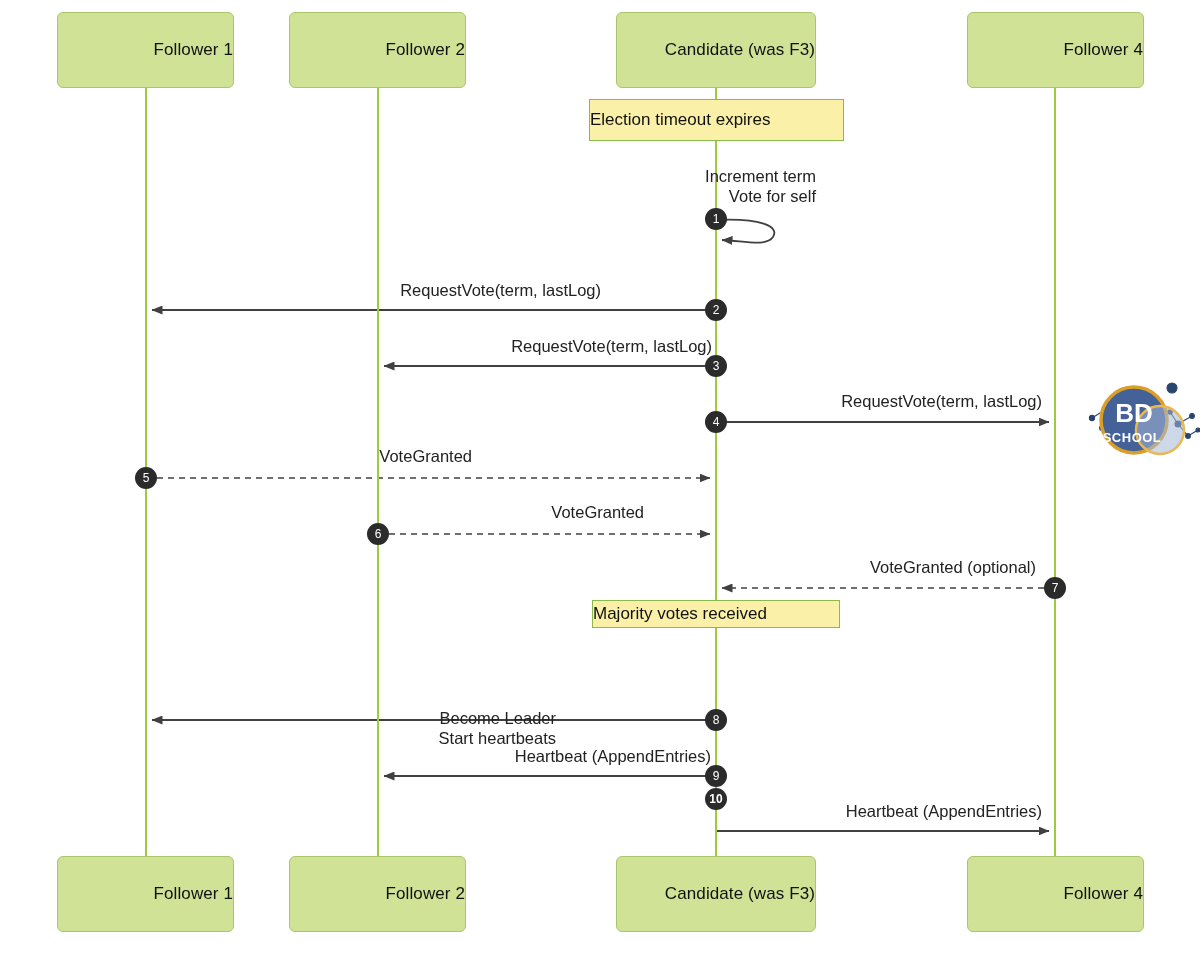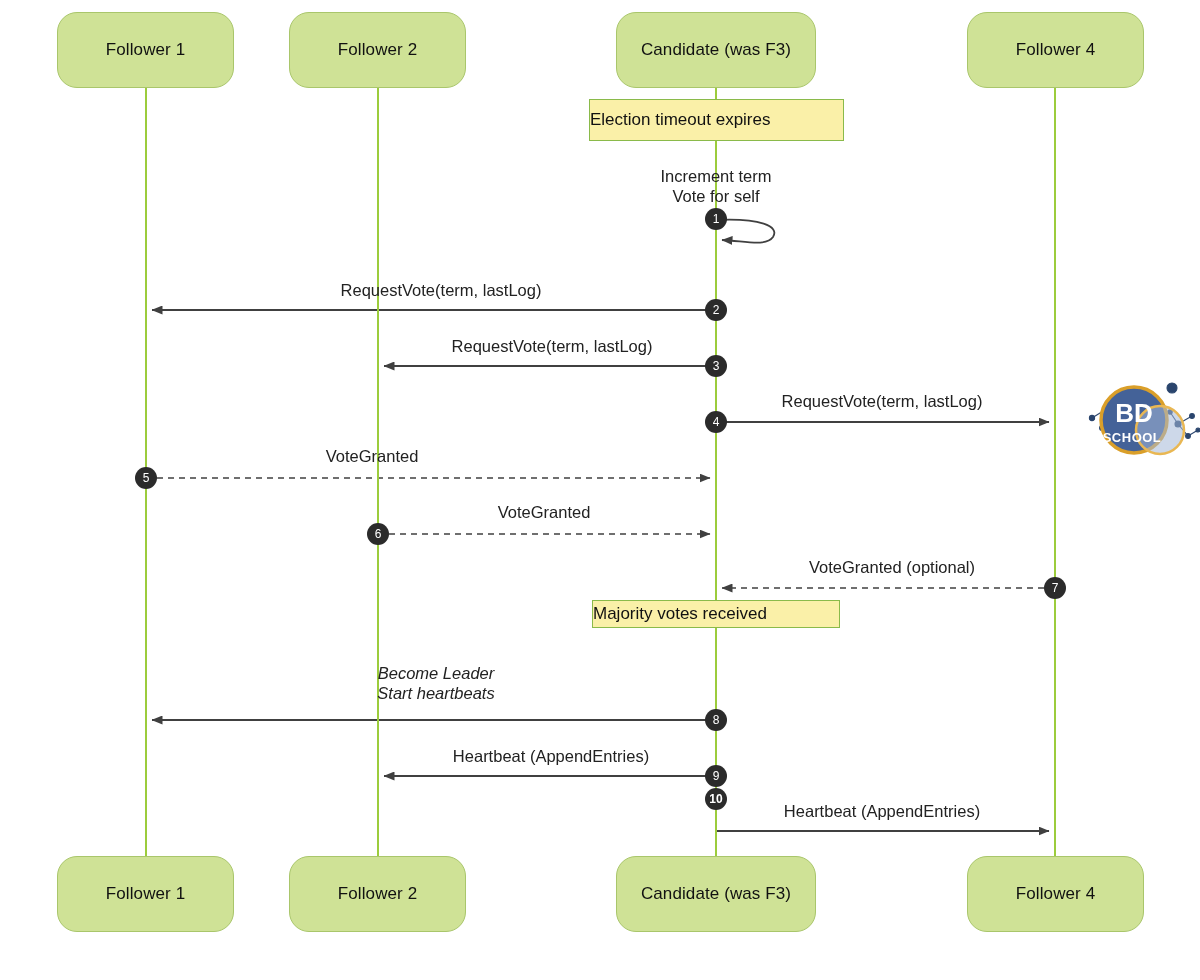--- a/index.html
+++ b/index.html
@@ -15,24 +15,24 @@
     width: 1200px;
     height: 980px;
     background: #ffffff;
     overflow: hidden;
   }
   .participant-box {
     position: absolute;
     box-sizing: border-box;
     background: #cfe296;
     border: 1.5px solid #a9c66b;
-    border-radius: 20px;
+    border-radius: 6px;
     display: flex;
     align-items: center;
-    justify-content: center;
+    justify-content: flex-end;
     color: #111111;
     font-size: 17px;
     letter-spacing: .1px;
   }
   .lifeline {
     position: absolute;
     width: 2.5px;
     background: #9ccc3c;
   }
   .note-box {
@@ -44,21 +44,21 @@
     align-items: center;
     color: #111111;
     font-size: 17px;
   }
   .msg-label {
     position: absolute;
     color: #222222;
     font-size: 16.5px;
     white-space: pre;
     line-height: 20px;
-    text-align: center;
+    text-align: right;
   }
   .step-marker {
     position: absolute;
     width: 22px;
     height: 22px;
     border-radius: 50%;
     background: #2b2b2b;
     color: #ffffff;
     font-size: 12px;
     display: flex;
@@ -156,21 +156,21 @@
   </div>
 
   <div class="msg-label" style="left:616px; top:166px; width:200px;">Increment term
 Vote for self</div>
   <div class="msg-label" style="left:281px; top:280px; width:320px;">RequestVote(term, lastLog)</div>
   <div class="msg-label" style="left:392px; top:336px; width:320px;">RequestVote(term, lastLog)</div>
   <div class="msg-label" style="left:722px; top:391px; width:320px;">RequestVote(term, lastLog)</div>
   <div class="msg-label" style="left:272px; top:446px; width:200px;">VoteGranted</div>
   <div class="msg-label" style="left:444px; top:502px; width:200px;">VoteGranted</div>
   <div class="msg-label" style="left:748px; top:557px; width:288px;">VoteGranted (optional)</div>
-  <div class="msg-label" style="left:316px; top:663px; width:240px;font-style:italic;">Become Leader
+  <div class="msg-label" style="left:316px; top:708px; width:240px;">Become Leader
 Start heartbeats</div>
   <div class="msg-label" style="left:391px; top:746px; width:320px;">Heartbeat (AppendEntries)</div>
   <div class="msg-label" style="left:722px; top:801px; width:320px;">Heartbeat (AppendEntries)</div>
 
   <div class="step-marker" style="left:705px; top:208px;">
     <span>1</span>
   </div>
   <div class="step-marker" style="left:705px; top:299px;">
     <span>2</span>
   </div>

